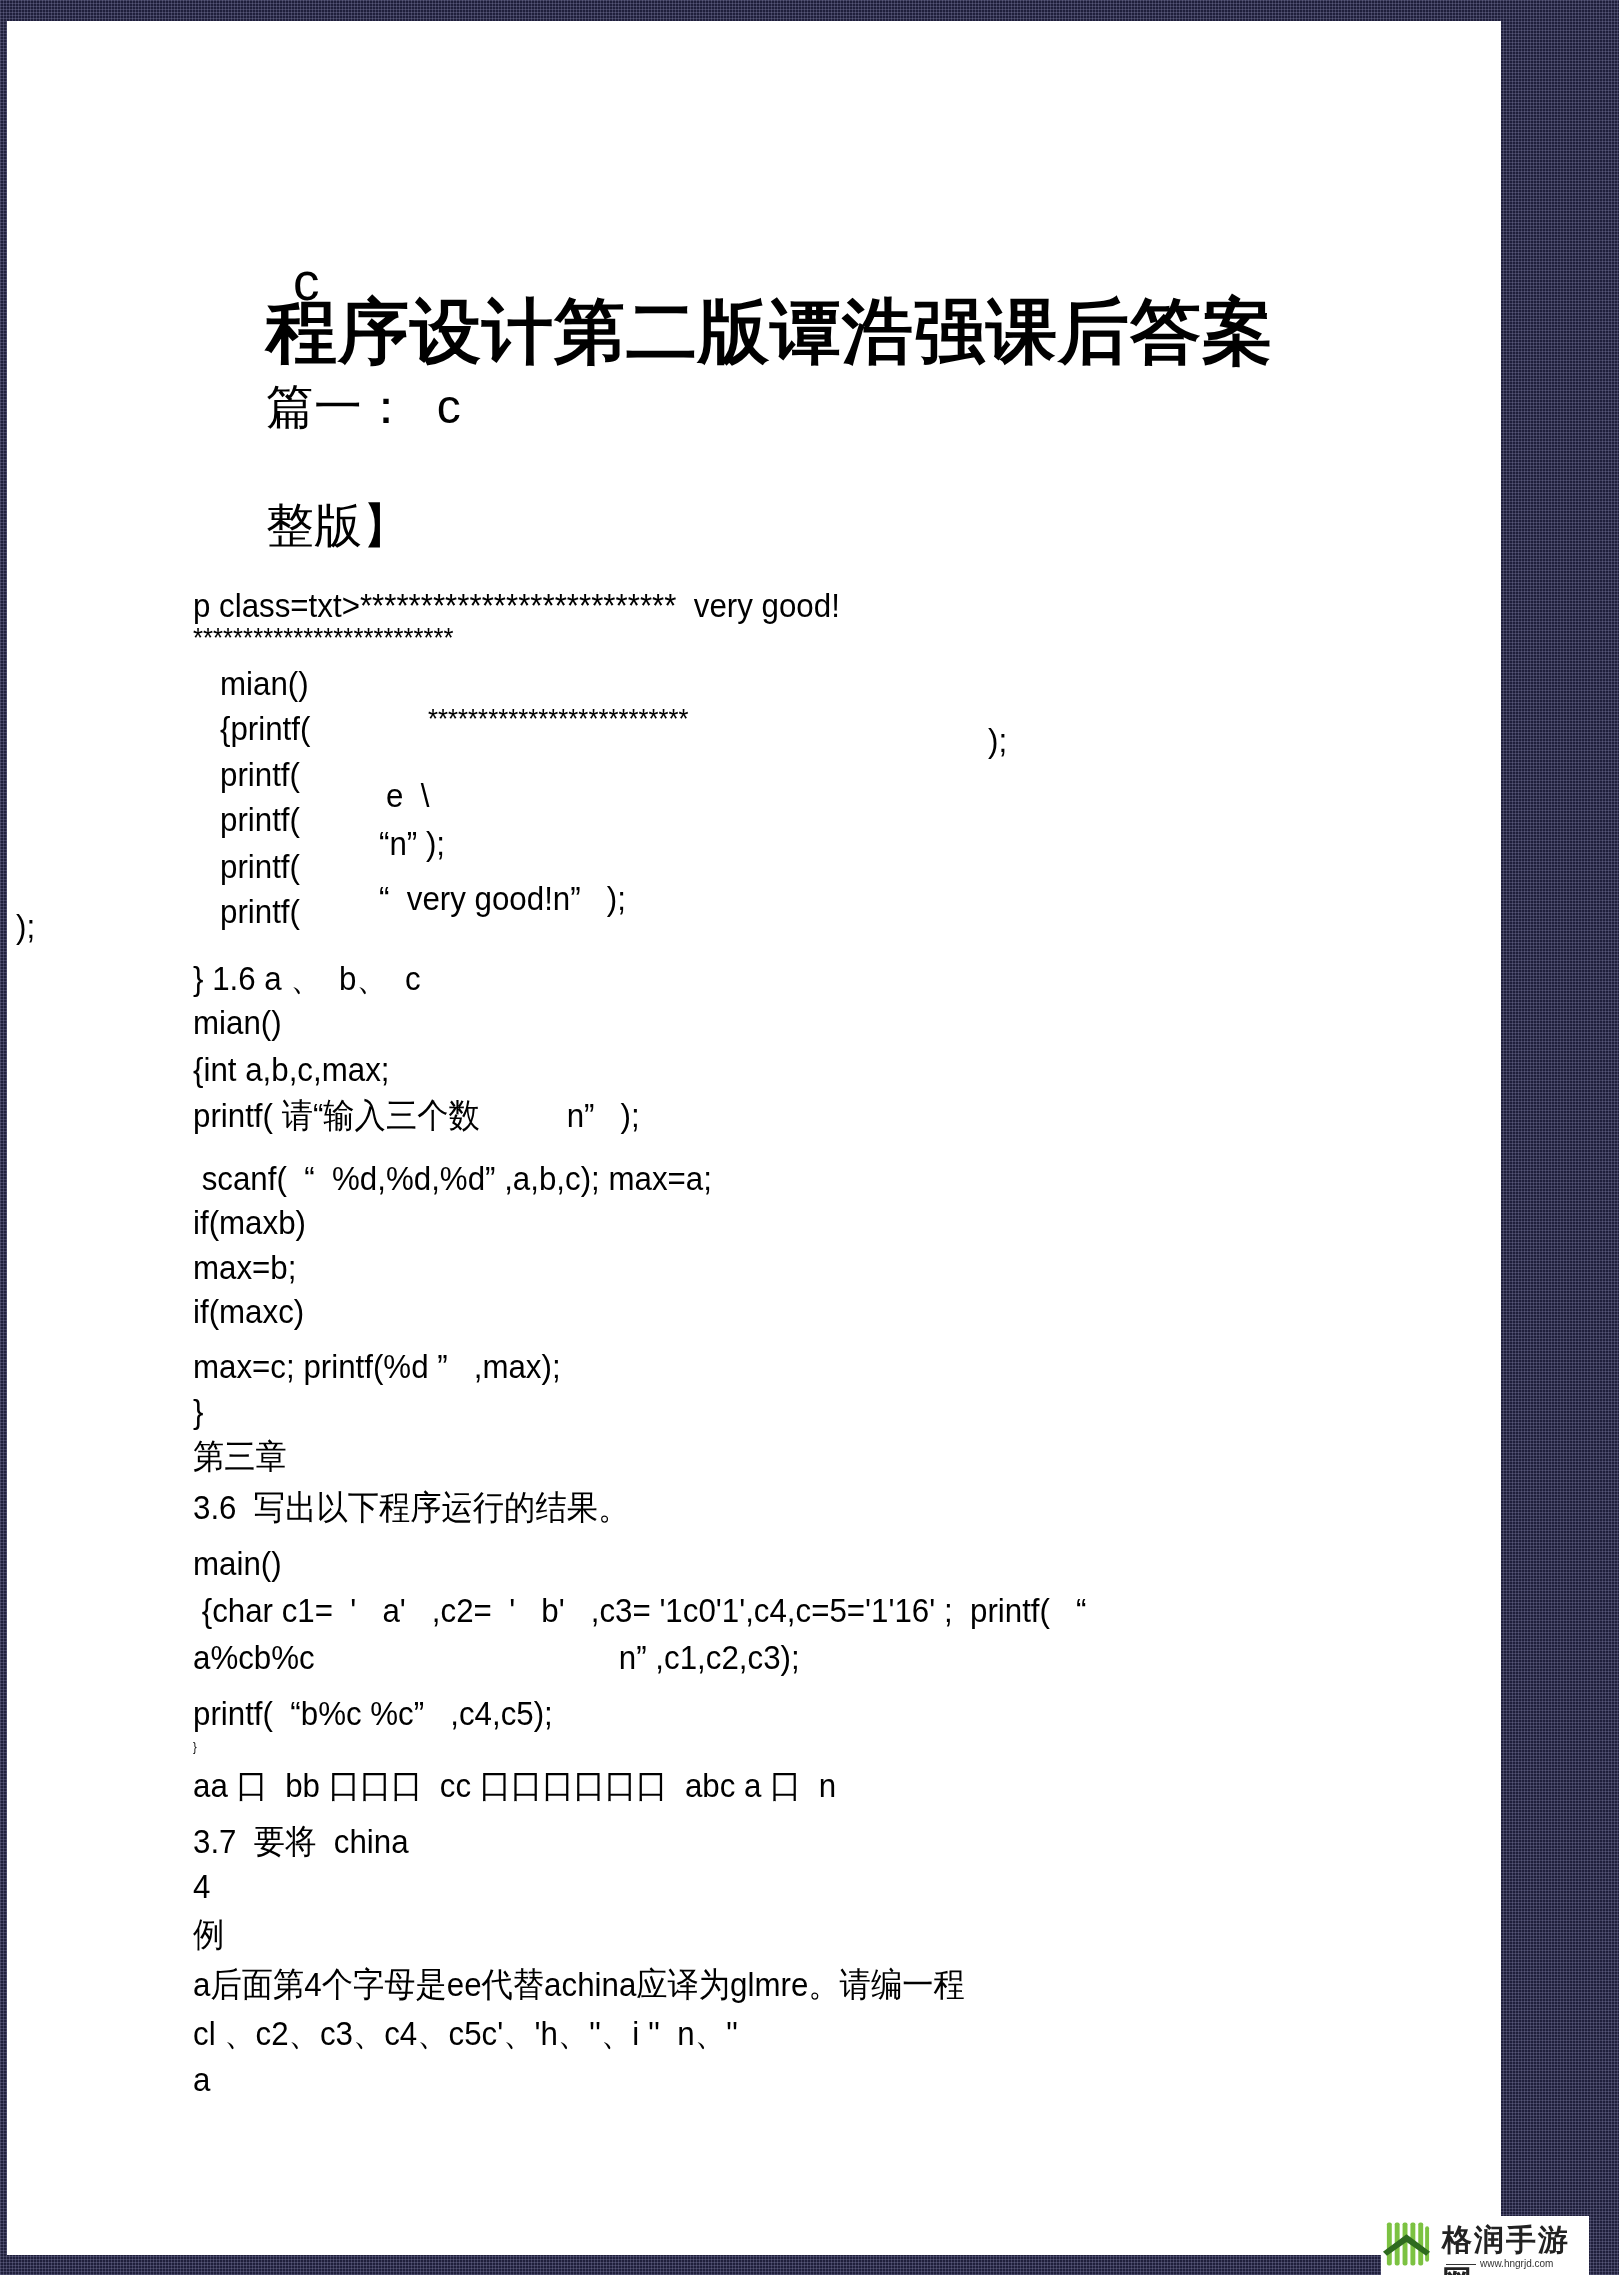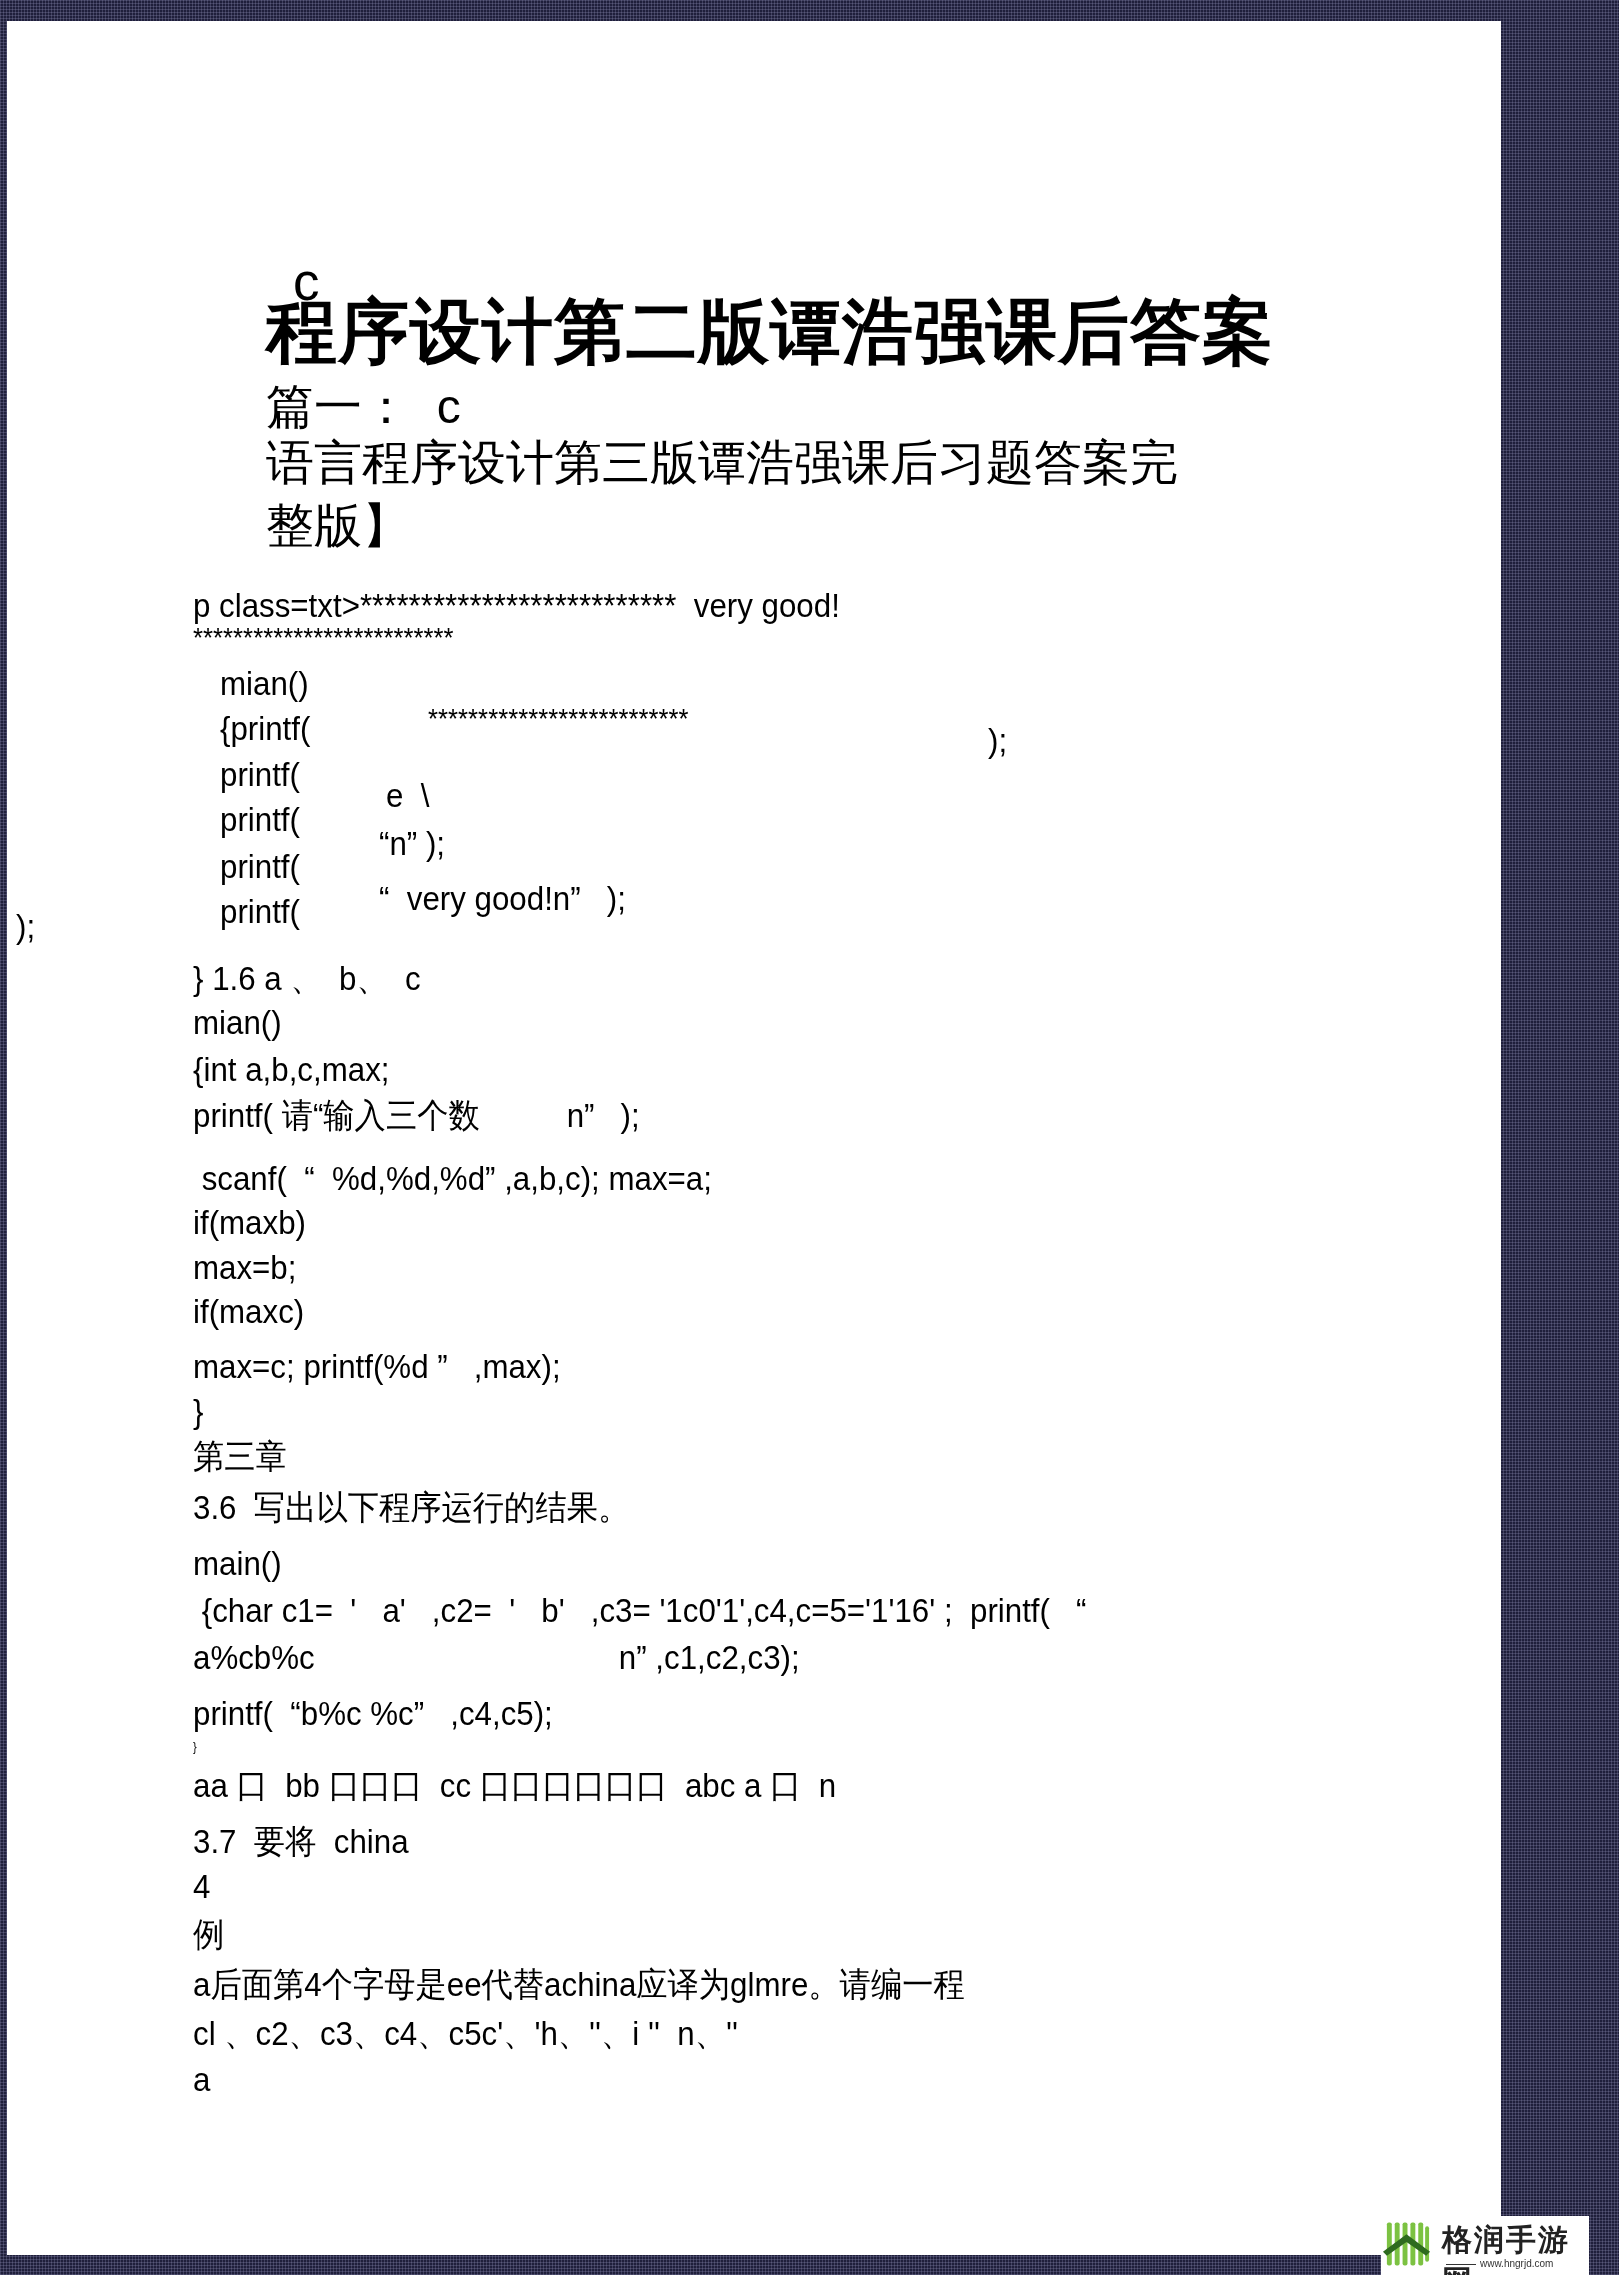--- a/index.html
+++ b/index.html
@@ -31,21 +31,20 @@
     .logo-url { position: absolute; left: 61px; top: 42px; font-size: 10px; color: #333; }
     .logo-url::before, .logo-url::after { content: ""; display: inline-block; width: 30px; height: 1px; background: #333; vertical-align: middle; margin: 0 4px; }
   </style>
 </head>
 <body>
 
 <div class="page">
   <div class="t title-c">c</div>
   <div class="t title">程序设计第二版谭浩强课后答案</div>
   <div class="t sub" style="top:362px;">篇一：  c</div>
-  <div class="t sub" style="top:418px;">语言程序设计第三版谭浩强课后习题答案完</div>
   <div class="t sub" style="top:481px;">整版】</div>
 
   <div id="code-lines">
       <div class="t code" style="left: 186px; top: 567px;">p class=txt&gt;**************************  very good!</div>
       <div class="t code small" style="left: 186px; top: 603px;">**************************</div>
       <div class="t code" style="left: 213px; top: 645px;">mian()</div>
       <div class="t code" style="left: 213px; top: 690px;">{printf(</div>
       <div class="t code small" style="left: 421px; top: 684px;">**************************</div>
       <div class="t code" style="left: 981px; top: 702px;">);</div>
       <div class="t code" style="left: 213px; top: 736px;">printf(</div>

